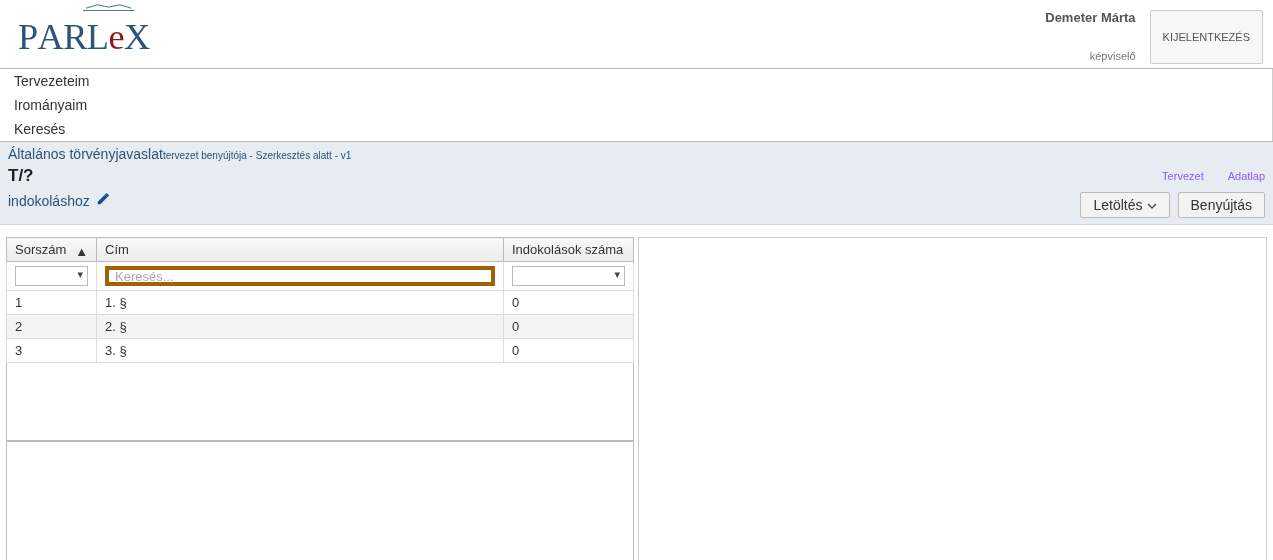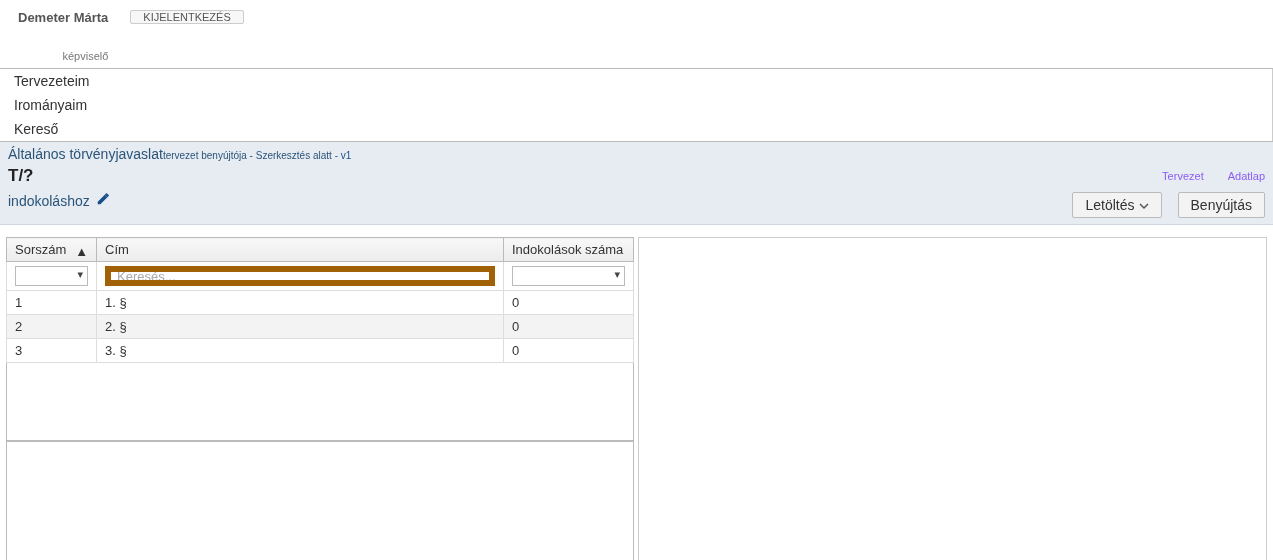--- a/index.html
+++ b/index.html
@@ -3,92 +3,103 @@
 <meta charset="utf-8">
 <style>
   * { box-sizing: border-box; }
   html, body { margin: 0; padding: 0; height: 100%; font-family: Arial, Helvetica, sans-serif; font-size: 13px; color: #333; background: #fff; }
   body { width: 1273px; }
 
   
   .header { display: flex; align-items: flex-start; padding: 2px 10px 0 18px; height: 68px; }
   .logo-wrap { flex: 1 1 auto; }
   .logo { width: 170px; height: 60px; }
-  .header-right { text-align: right; display: flex; align-items: flex-start; gap: 22px; padding-top: 8px; }
+  .header-right { text-align: right; display: flex; align-items: flex-start; gap: 14px; padding-top: 8px; }
   .user-block { text-align: right; line-height: 1.2; }
   .user-name { font-weight: bold; color: #555; font-size: 13px; }
   .user-role { color: #777; font-size: 11px; margin-top: 24px; }
-  .logout-btn { border: 1px solid #ccc; background: #f7f7f7; color: #555; font-size: 11px; padding: 0 12px; border-radius: 2px; cursor: pointer; }
+  .logout-btn { border: 1px solid #ccc; background: #f7f7f7; color: #555; font-size: 11px; padding: 20px 12px; border-radius: 2px; cursor: pointer; }
 
   
   .navbar { border-top: 1px solid #bbb; border-bottom: 1px solid #bbb; display: flex; background: #fff; flex-direction: column; }
   .nav-item { padding: 4px 14px; border-right: 1px solid #ccc; color: #333; cursor: pointer; font-size: 14px; }
 
   
   .title-row { background: #e6ecf2; border-bottom: 1px solid #d0d6dd; padding: 4px 8px 6px 8px; }
   .title-row-top { display: flex; align-items: baseline; }
   .doc-type { color: #2b5479; font-size: 14px; }
   .status-path { color: #2b5479; font-size: 10px; }
   .status-path a, .status-link { color: #1a4e8a; text-decoration: none; }
   .version-tag { color: #1a4e8a; }
   .title-row-mid { display: flex; justify-content: space-between; align-items: center; margin-top: 4px; }
   .doc-id { font-weight: bold; font-size: 17px; color: #222; }
   .right-links { display: flex; gap: 24px; }
   .right-links span { color: #8b5cf6; font-size: 11px; cursor: pointer; }
   .title-row-bot { display: flex; justify-content: space-between; align-items: flex-start; margin-top: 6px; }
   .reason-link { color: #2b5479; font-size: 14px; display: inline-flex; align-items: center; gap: 6px; cursor: pointer; }
   .pencil svg { width: 14px; height: 14px; }
   .action-buttons { display: flex; gap: 8px; }
-  .btn { border: 1px solid #bbb; background: #f3f3f3; color: #333; font-size: 14px; padding: 4px 12px; border-radius: 2px; cursor: pointer; display: inline-flex; align-items: center; gap: 4px; margin-left: 8px; }
+  .btn { border: 1px solid #bbb; background: #f3f3f3; color: #333; font-size: 14px; padding: 4px 12px; border-radius: 2px; cursor: pointer; display: inline-flex; align-items: center; gap: 4px; }
 
   
   .content { display: flex; padding: 12px 6px 6px 6px; gap: 4px; }
   .left-pane { width: 628px; display: flex; flex-direction: column; }
   .right-pane { flex: 1 1 auto; border: 1px solid #ccc; height: 364px; background: #fff; }
 
   
   table.grid { width: 100%; border-collapse: collapse; border: 1px solid #bbb; background: #c4b5fd; }
   table.grid th { background: linear-gradient(#f8f8f8, #ececec); border: 1px solid #bbb; padding: 4px 8px; text-align: left; font-weight: normal; color: #333; font-size: 13px; }
   table.grid th.sort { position: relative; }
   .sort-arrow { position: absolute; right: 8px; top: 6px; }
   table.grid td { border: 1px solid #ddd; padding: 4px 8px; font-size: 13px; }
   .filter-row td { padding: 2px 2px; background: #fff; }
   .filter-dd { width: 100%; border: 1px solid #bbb; height: 20px; background: #fff; position: relative; }
   .filter-dd::after { content: "▾"; position: absolute; right: 4px; top: 1px; color: #444; font-size: 11px; }
-  .filter-input { width: 100%; border: 6px solid #a16207; height: 20px; padding: 0 6px; font-size: 13px; color: #888; }
+  .filter-input { width: 100%; border: 4px solid #a16207; height: 20px; padding: 0 6px; font-size: 13px; color: #888; }
   .filter-input::placeholder { color: #aaa; }
   tr.data-row:nth-child(odd) td { background: #fff; }
   tr.data-row:nth-child(even) td { background: #f3f3f3; }
   .col-sorszam { width: 90px; }
   .col-count { width: 130px; }
 
   .table-body-wrap { border: 1px solid #bbb; border-top: none; height: 78px; background: #fff; }
 
   .new-reason-row { padding: 6px 0 6px 0; }
   .bottom-area { border: 1px solid #bbb; height: 130px; background: #fff; }
 
   .chev svg { width: 10px; height: 10px; vertical-align: middle; }
 </style>
 </head>
 <body>
 
 <div class="header">
+  <div class="logo-wrap">
+    <svg class="logo" viewBox="0 0 300 100">
+      <g stroke="#2b5479" stroke-width="3" fill="none">
+        <path d="M120 8 L140 2 L160 6 L180 2 L200 8" stroke-width="1.5"></path>
+        <line x1="115" y1="12" x2="205" y2="12" stroke-width="1.5"></line>
+      </g>
+      <text x="0" y="80" font-family="Georgia, 'Times New Roman', serif" font-size="64" fill="#2b5479" letter-spacing="-1">
+        P<tspan fill="#2b5479">A</tspan>RL<tspan fill="#8b1a1a">e</tspan>X
+      </text>
+    </svg>
+  </div>
   <div class="header-right">
     <div class="user-block">
       <div class="user-name">Demeter Márta</div>
       <div class="user-role">képviselő</div>
     </div>
     <button class="logout-btn">KIJELENTKEZÉS</button>
   </div>
 </div>
 
 <div class="navbar">
   <div class="nav-item">Tervezeteim</div>
   <div class="nav-item">Irományaim</div>
-  <div class="nav-item">Kereső</div>
+  <div class="nav-item">Keresés</div>
 </div>
 
 <div class="title-row">
   <div class="title-row-top">
     <div class="doc-type">Általános törvényjavaslat</div>
     <div class="status-path">
       <span>tervezet benyújtója</span>
       <span> - </span>
       <span>Szerkesztés alatt</span>
       <span> - </span>

